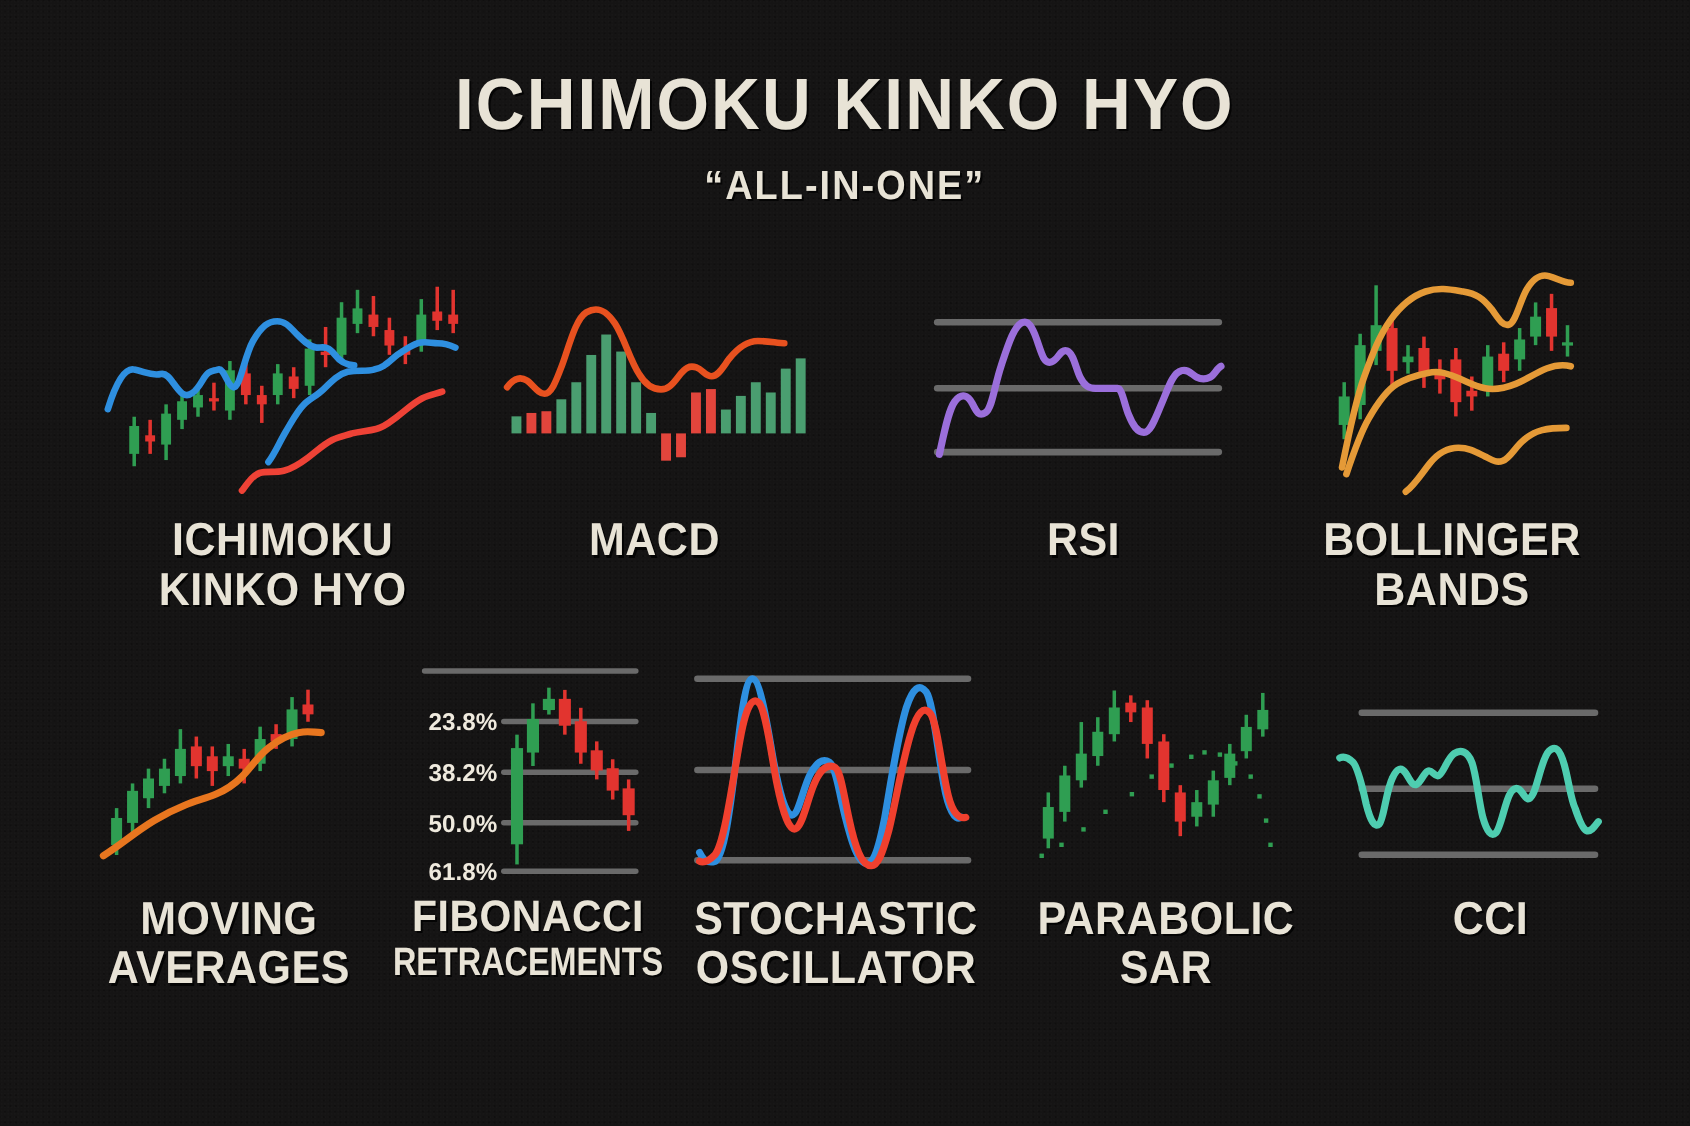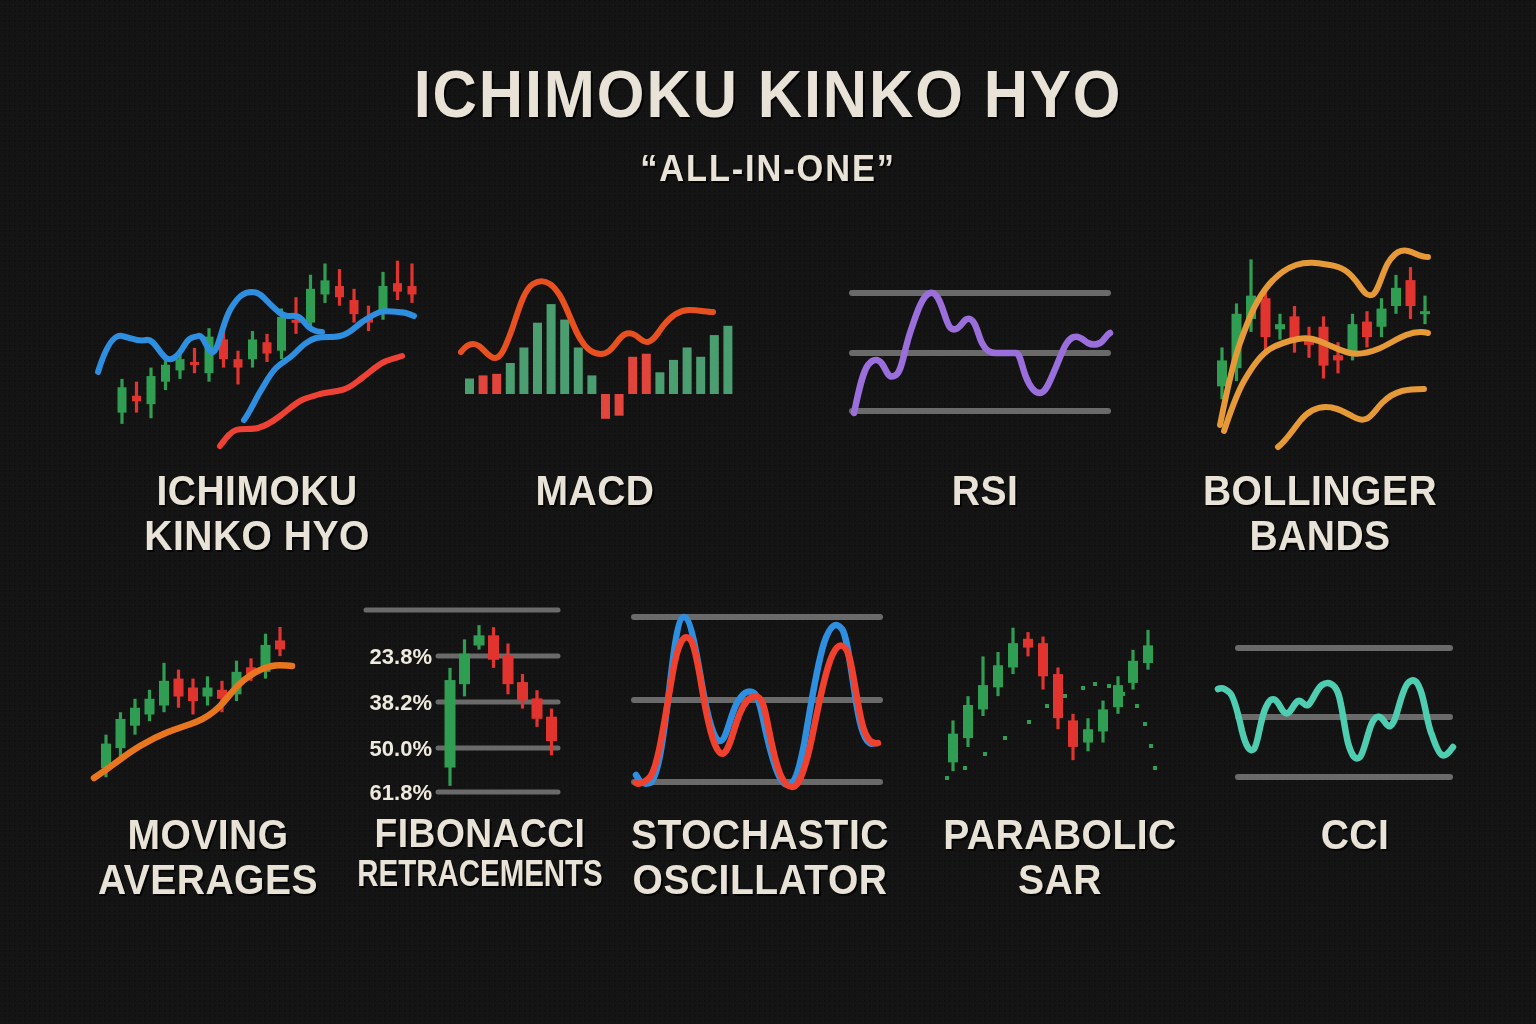--- a/index.html
+++ b/index.html
@@ -235,21 +235,21 @@
         <rect x="187" y="32.43243243243242" width="10" height="8.972972972972968" fill="#e2342f"></rect>
       </g>
     <path d="M6,170 C12,166 18,162 26,156 C34,150 42,144 52,138 C62,132 70,128 80,124 C90,120 98,118 108,114 C118,110 124,106 132,98 C140,90 146,80 156,72 C166,64 174,60 184,58 C192,56 198,58 204,58" fill="none" stroke="#e8761f" stroke-width="6.5" stroke-linecap="round" stroke-linejoin="round"></path>
   </svg>
 </div>
 <div class="caption cap-lg" style="left:48px;top:812px;width:320px;">
   <span class="l1">MOVING</span>
   <span class="l2">AVERAGES</span>
 </div>
 
-<div class="panel" style="left:348px;top:602px;width:215px;height:200px;">
+<div class="panel" style="left:368px;top:602px;width:215px;height:200px;">
   <svg width="215" height="200" viewBox="0 0 215 200">
     <line x1="18" y1="8" x2="210" y2="8" stroke="#6a6a6a" stroke-width="5" stroke-linecap="round"></line>
     <line x1="90" y1="54" x2="210" y2="54" stroke="#6a6a6a" stroke-width="5" stroke-linecap="round"></line>
     <line x1="90" y1="100" x2="210" y2="100" stroke="#6a6a6a" stroke-width="5" stroke-linecap="round"></line>
     <line x1="90" y1="146" x2="210" y2="146" stroke="#6a6a6a" stroke-width="5" stroke-linecap="round"></line>
     <line x1="90" y1="190" x2="210" y2="190" stroke="#6a6a6a" stroke-width="5" stroke-linecap="round"></line>
     <text class="fib-label" x="84" y="62">23.8%</text>
     <text class="fib-label" x="84" y="108">38.2%</text>
     <text class="fib-label" x="84" y="154">50.0%</text>
     <text class="fib-label" x="84" y="198">61.8%</text>

